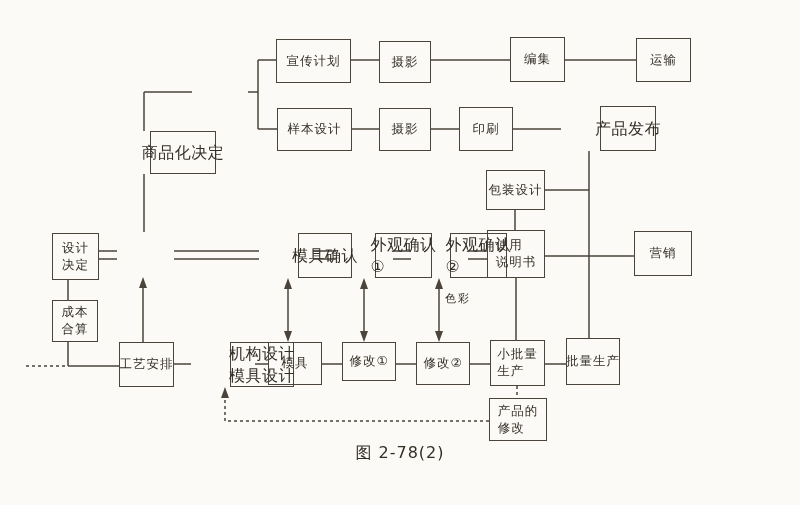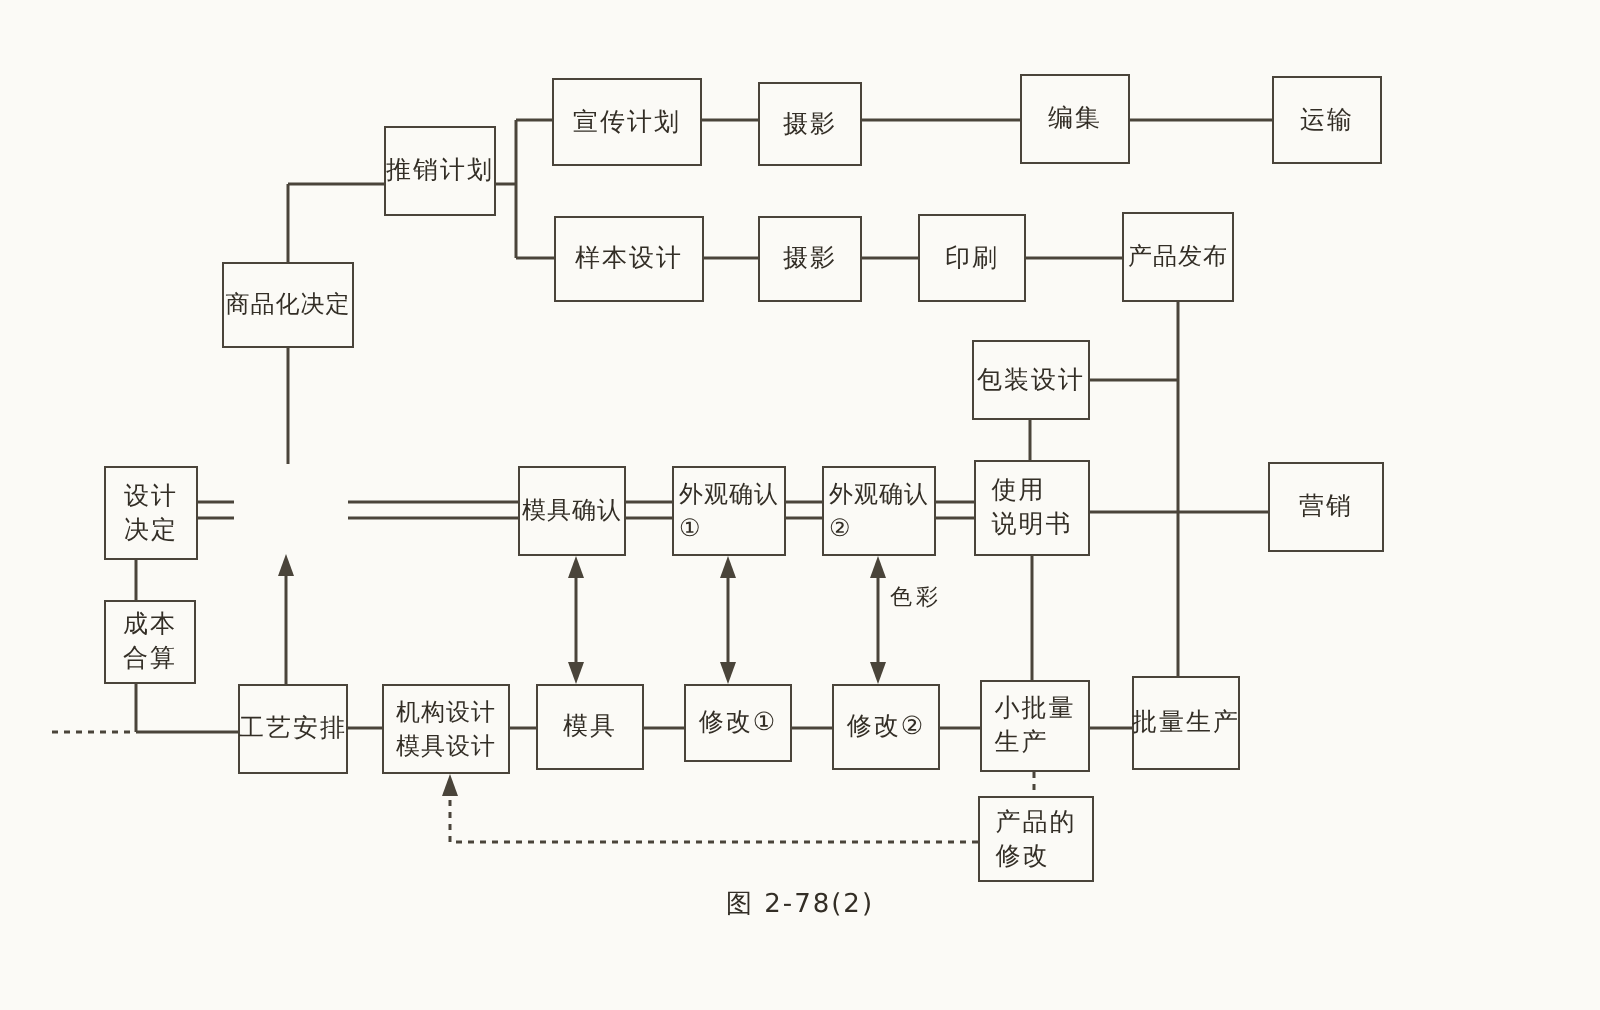--- a/index.html
+++ b/index.html
@@ -11,27 +11,27 @@
   }
   .wires{position:absolute;left:0;top:0;width:800px;height:505px;}
   .node{
     position:absolute;box-sizing:border-box;
     border:1.6px solid #4a443a;
     display:flex;align-items:center;justify-content:center;
     text-align:left;white-space:pre-line;word-break:keep-all;
     font-size:12.5px;line-height:1.35;letter-spacing:1px;
     background:transparent;
   }
-  .node.small{font-size:12px;letter-spacing:0.5px;}
+  .node.small{font-size:16px;letter-spacing:0.5px;margin-left:39px;}
   .floating-label{
     position:absolute;font-size:11px;letter-spacing:2px;white-space:nowrap;
   }
   .caption{
     position:absolute;left:280px;top:443px;width:240px;
-    text-align:center;font-size:13px;letter-spacing:1px;font-weight:500;
+    text-align:center;font-size:16px;letter-spacing:1px;font-weight:500;
   }
 </style>
 </head>
 <body>
 
 <div class="stage">
 
   <svg class="wires" viewBox="0 0 800 505" xmlns="http://www.w3.org/2000/svg" stroke="#4a443a" stroke-width="1.5" fill="none">
 
     <g>
@@ -134,21 +134,20 @@
     <g>
       <line x1="517" y1="386" x2="517" y2="398" stroke-dasharray="3 3"></line>
     </g>
 
     <g>
       <polyline points="489,421 225,421 225,391" stroke-dasharray="3 3"></polyline>
       <polygon points="221,398 229,398 225,387" fill="#4a443a" stroke="none"></polygon>
     </g>
   </svg>
 
-  <div class="node" style="left:192px;top:63px;width:56px;height:45px">推销计划</div>
   <div class="node" style="left:276px;top:39px;width:75px;height:44px">宣传计划</div>
   <div class="node" style="left:379px;top:41px;width:52px;height:42px">摄影</div>
   <div class="node" style="left:510px;top:37px;width:55px;height:45px">编集</div>
   <div class="node" style="left:636px;top:38px;width:55px;height:44px">运输</div>
 
   <div class="node" style="left:277px;top:108px;width:75px;height:43px">样本设计</div>
   <div class="node" style="left:379px;top:108px;width:52px;height:43px">摄影</div>
   <div class="node" style="left:459px;top:107px;width:54px;height:44px">印刷</div>
   <div class="node small" style="left:561px;top:106px;width:56px;height:45px">产品发布</div>
 

